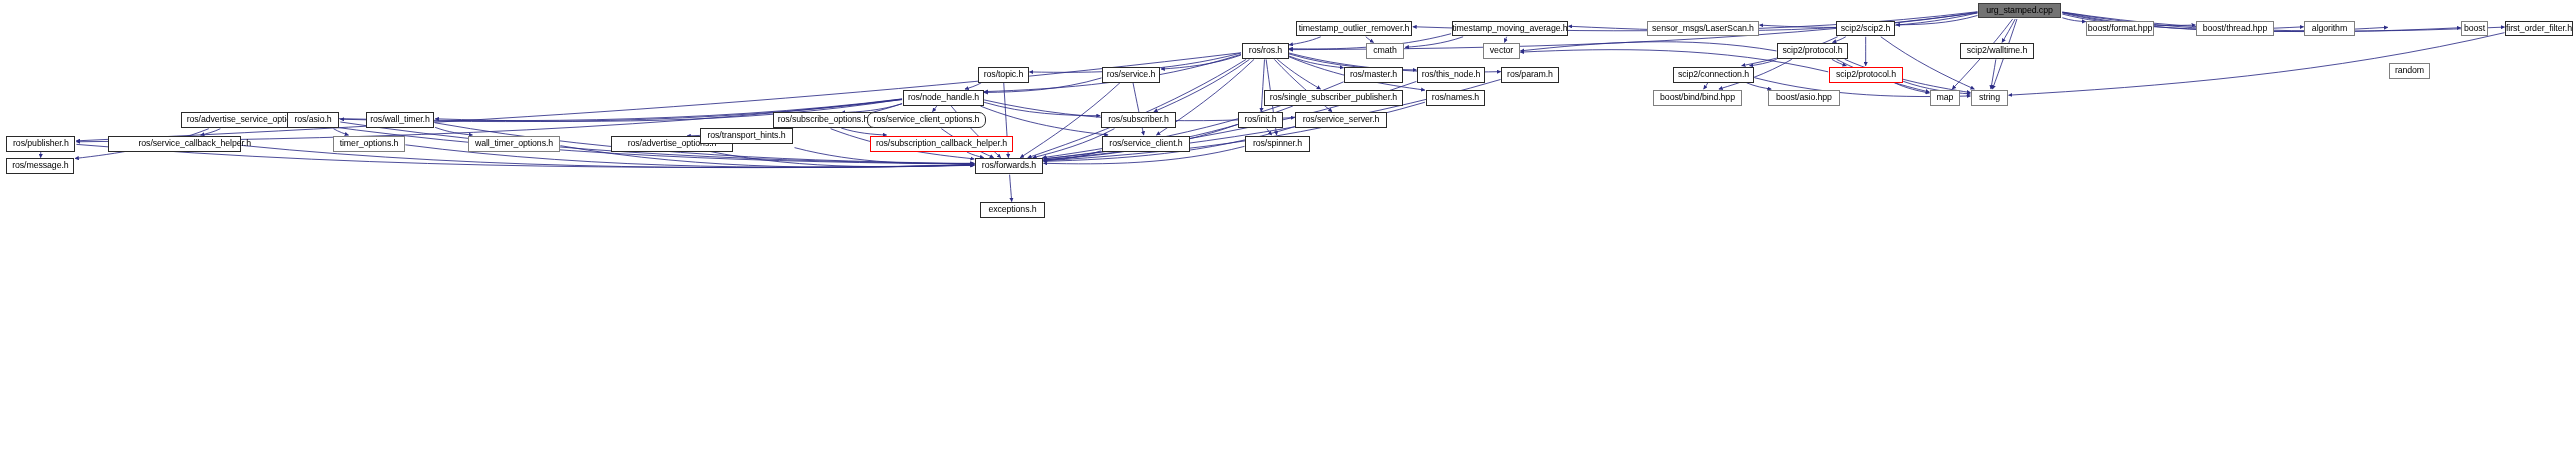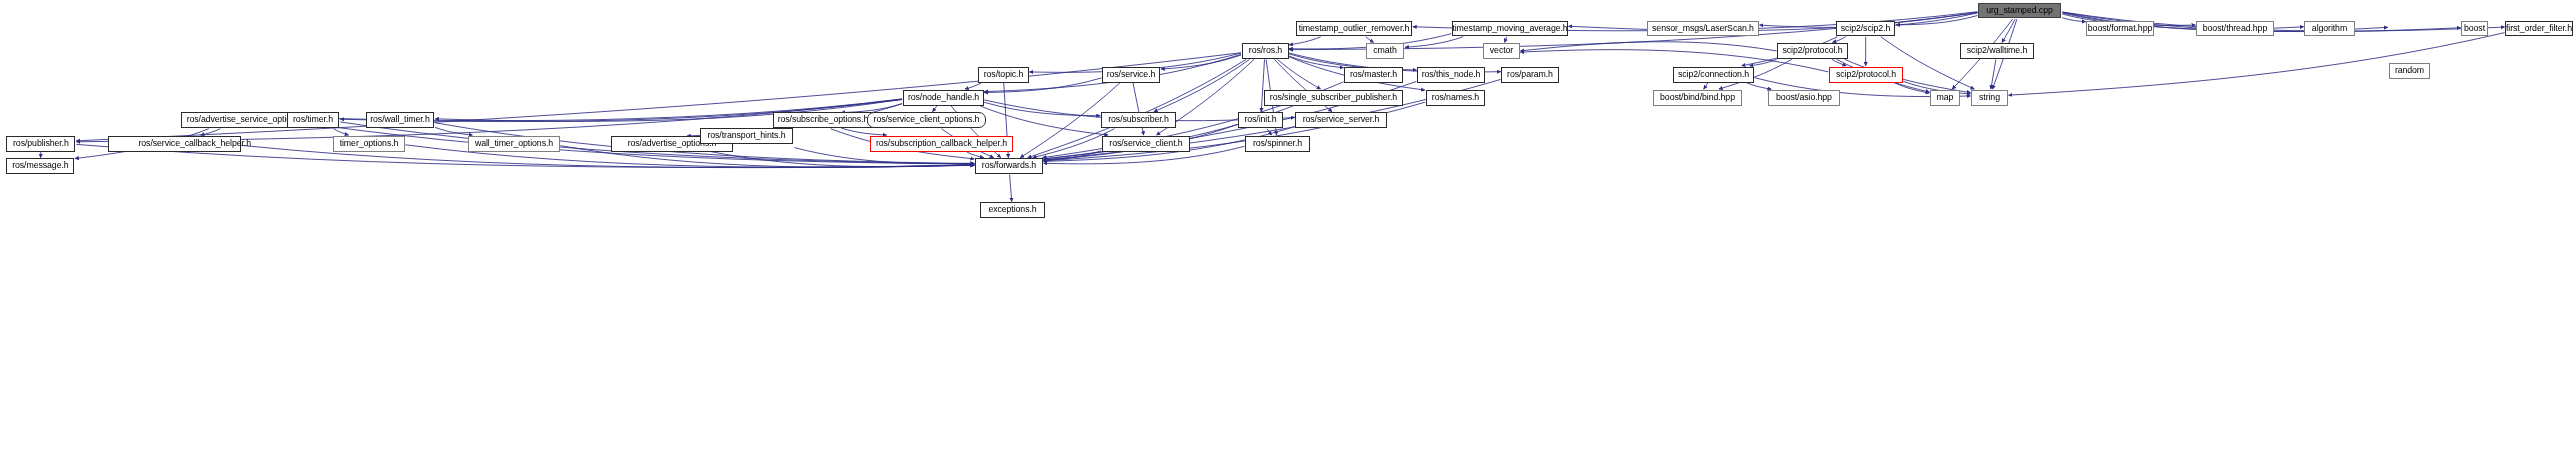--- a/index.html
+++ b/index.html
@@ -186,21 +186,21 @@
       <div class="node solid" style="left: 1673px; top: 67px; width: 81px;">scip2/connection.h</div>
       <div class="node red" style="left: 1829px; top: 67px; width: 74px;">scip2/protocol.h</div>
       <div class="node solid" style="left: 903px; top: 90px; width: 81px;">ros/node_handle.h</div>
       <div class="node solid" style="left: 1264px; top: 90px; width: 139px;">ros/single_subscriber_publisher.h</div>
       <div class="node solid" style="left: 1426px; top: 90px; width: 59px;">ros/names.h</div>
       <div class="node light" style="left: 1653px; top: 90px; width: 89px;">boost/bind/bind.hpp</div>
       <div class="node light" style="left: 1768px; top: 90px; width: 72px;">boost/asio.hpp</div>
       <div class="node light" style="left: 1930px; top: 90px; width: 30px;">map</div>
       <div class="node light" style="left: 1971px; top: 90px; width: 37px;">string</div>
       <div class="node solid" style="left: 181px; top: 112px; width: 132px;">ros/advertise_service_options.h</div>
-      <div class="node solid" style="left: 287px; top: 112px; width: 52px;">ros/timer.h</div>
+      <div class="node solid" style="left: 287px; top: 112px; width: 52px;">ros/asio.h</div>
       <div class="node solid" style="left: 366px; top: 112px; width: 68px;">ros/wall_timer.h</div>
       <div class="node solid" style="left: 740px; top: 112px; width: 100px; margin-left: 33px;">ros/subscribe_options.h</div>
       <div class="node solid" style="left: 867px; top: 112px; width: 119px; border-radius: 7px;">ros/service_client_options.h</div>
       <div class="node solid" style="left: 1101px; top: 112px; width: 75px;">ros/subscriber.h</div>
       <div class="node solid" style="left: 1238px; top: 112px; width: 45px;">ros/init.h</div>
       <div class="node solid" style="left: 1295px; top: 112px; width: 92px;">ros/service_server.h</div>
       <div class="node solid" style="left: 6.4px; top: 136px; width: 69px;">ros/publisher.h</div>
       <div class="node solid" style="left: 108px; top: 136px; width: 133px; padding-left: 44px;">ros/service_callback_helper.h</div>
       <div class="node light" style="left: 333px; top: 136px; width: 72px;">timer_options.h</div>
       <div class="node light" style="left: 468px; top: 136px; width: 92px;">wall_timer_options.h</div>

